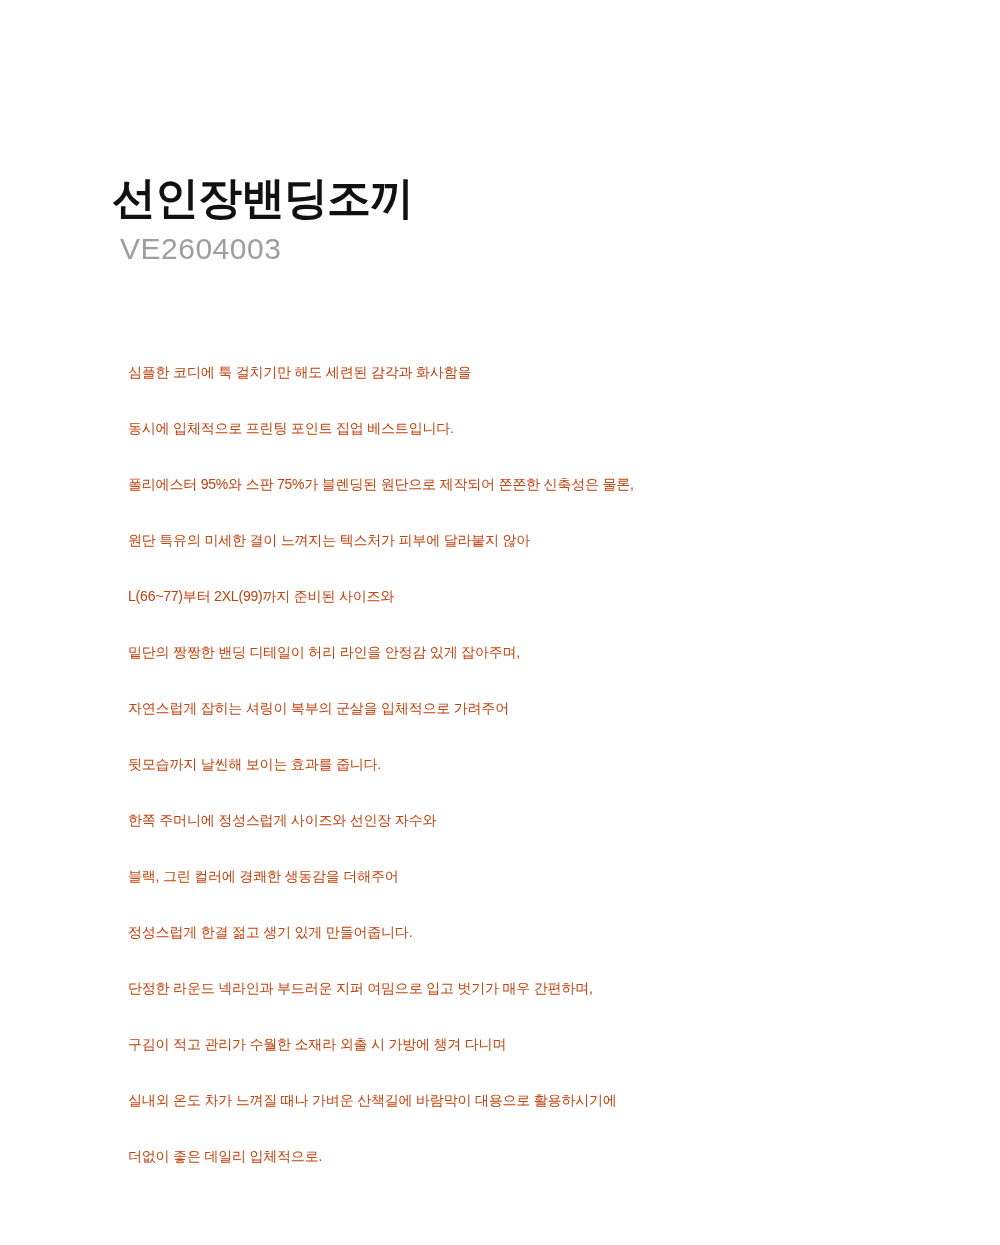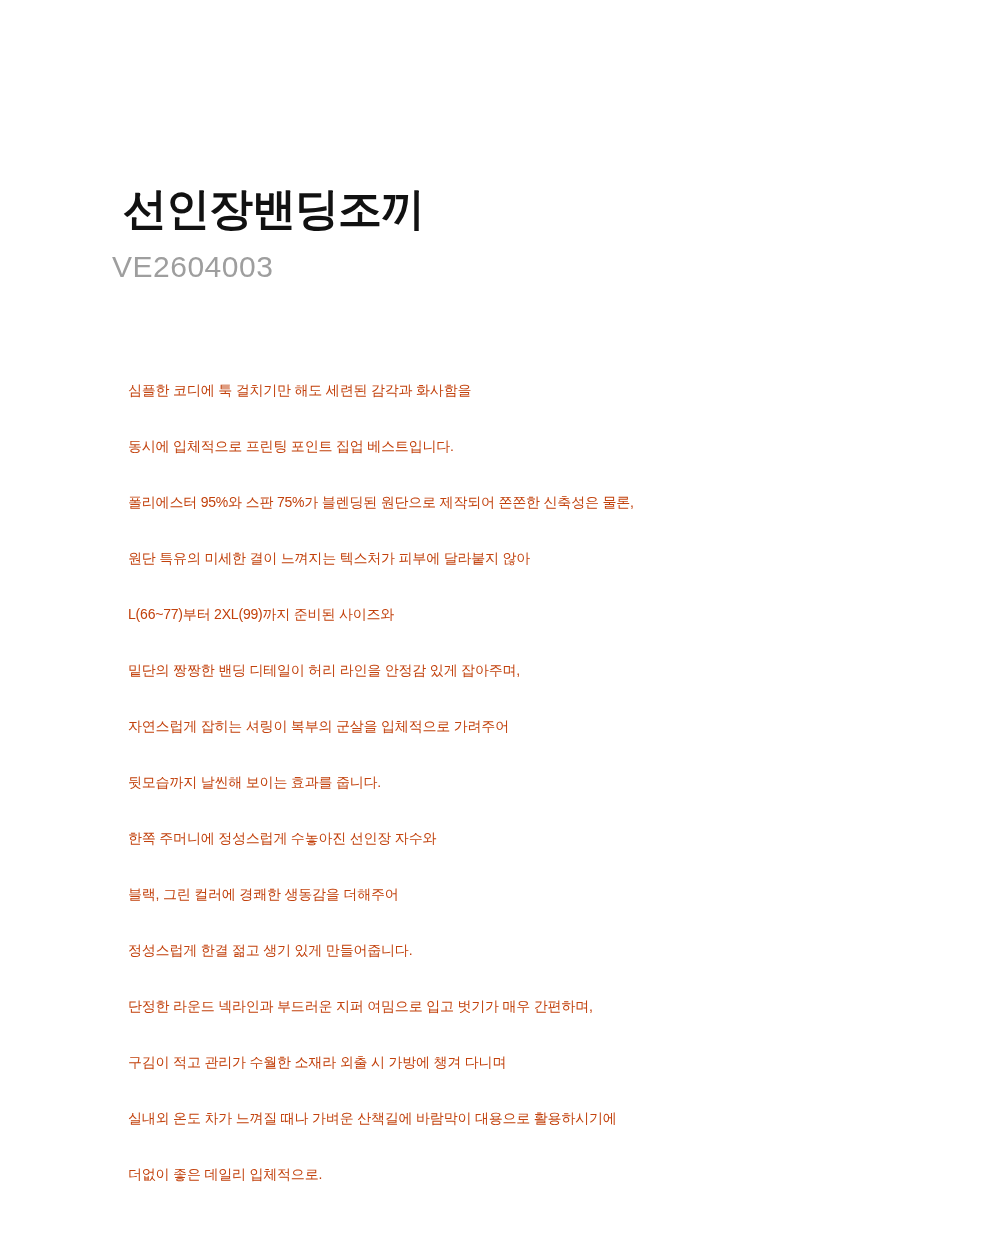--- a/index.html
+++ b/index.html
@@ -15,29 +15,29 @@
   }
   .page {
     box-sizing: border-box;
     width: 1000px;
     height: 1245px;
     padding: 170px 60px 0 112px;
     background: #ffffff;
     overflow: hidden;
   }
   .product-title {
-    margin: 11px;
+    margin: 0;
     font-size: 44px;
     line-height: 56px;
     font-weight: 700;
     letter-spacing: -1px;
     color: #111111;
   }
   .product-code {
-    margin: 4px 0 0 0;
+    margin: 4px 0 0 8px;
     font-size: 30px;
     line-height: 38px;
     font-weight: 400;
     letter-spacing: 0.5px;
     color: #9e9e9e;
   }
   .description {
     margin-top: 84px;
   }
   .description p {
@@ -59,21 +59,21 @@
 
   <div class="description">
     <p>심플한 코디에 툭 걸치기만 해도 세련된 감각과 화사함을</p>
     <p>동시에 입체적으로 프린팅 포인트 집업 베스트입니다.</p>
     <p>폴리에스터 95%와 스판 75%가 블렌딩된 원단으로 제작되어 쫀쫀한 신축성은 물론,</p>
     <p>원단 특유의 미세한 결이 느껴지는 텍스처가 피부에 달라붙지 않아</p>
     <p>L(66~77)부터 2XL(99)까지 준비된 사이즈와</p>
     <p>밑단의 짱짱한 밴딩 디테일이 허리 라인을 안정감 있게 잡아주며,</p>
     <p>자연스럽게 잡히는 셔링이 복부의 군살을 입체적으로 가려주어</p>
     <p>뒷모습까지 날씬해 보이는 효과를 줍니다.</p>
-    <p>한쪽 주머니에 정성스럽게 수놓아진 선인장 자수와</p>
+    <p>한쪽 주머니에 정성스럽게 사이즈와 선인장 자수와</p>
     <p>블랙, 그린 컬러에 경쾌한 생동감을 더해주어</p>
     <p>정성스럽게 한결 젊고 생기 있게 만들어줍니다.</p>
     <p>단정한 라운드 넥라인과 부드러운 지퍼 여밈으로 입고 벗기가 매우 간편하며,</p>
     <p>구김이 적고 관리가 수월한 소재라 외출 시 가방에 챙겨 다니며</p>
     <p>실내외 온도 차가 느껴질 때나 가벼운 산책길에 바람막이 대용으로 활용하시기에</p>
     <p>더없이 좋은 데일리 입체적으로.</p>
   </div>
 </div>
 
 </body></html>

